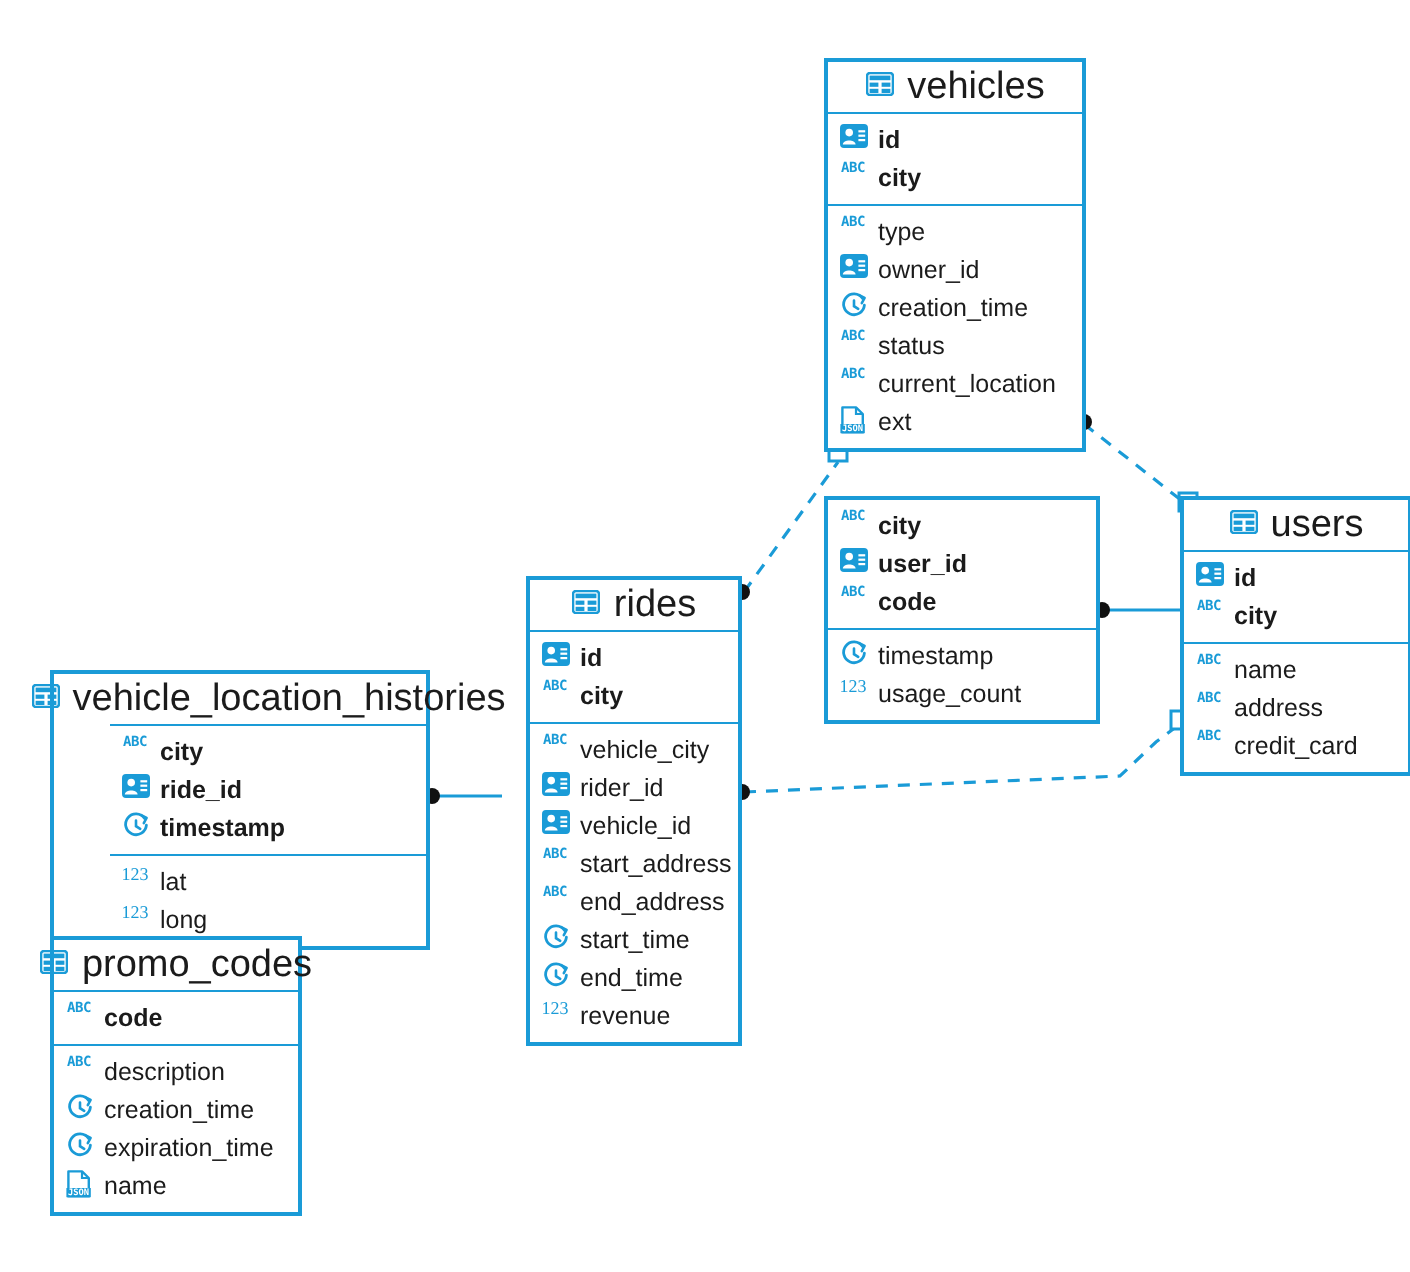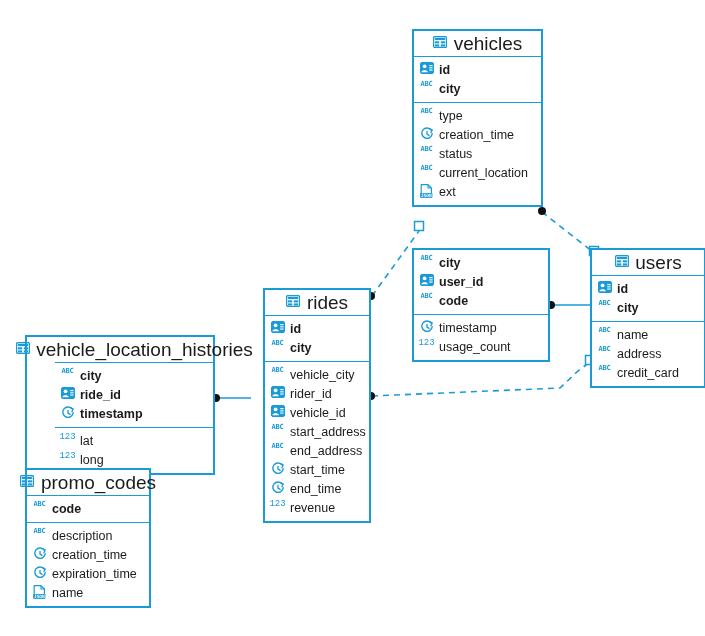--- a/index.html
+++ b/index.html
@@ -77,21 +77,21 @@
   .ico svg { display: block; }
   .ico-txt {
     font-family: "DejaVu Sans Mono", monospace;
     font-size: 7px;
     font-weight: bold;
     color: #1a9bd7;
     letter-spacing: -0.2px;
     line-height: 1;
   }
   .ico-num {
-    font-family: Liberation Mono, monospace;
+    font-family: Liberation Serif, serif;
     font-size: 9px;
     font-weight: normal;
     color: #1a9bd7;
     line-height: 1;
   }
 </style>
 </head>
 <body>
 
 <div id="canvas">
@@ -158,20 +158,33 @@
         </div>
         <div class="tbl-section">
           <div class="col-row">
             <span class="ico">
               <span class="ico-txt">ABC</span>
             </span>
             <span>type</span>
           </div>
           <div class="col-row">
             <span class="ico">
+              <svg width="14" height="12" viewBox="0 0 14 12">
+                <rect x="0.5" y="0.5" width="13" height="11" rx="1.5" fill="#1a9bd7" stroke="#1a9bd7" stroke-width="1"></rect>
+                <circle cx="4.6" cy="4.3" r="1.9" fill="#ffffff"></circle>
+                <path d="M1.4 10.2 C1.6 7.6 7.6 7.6 7.8 10.2 Z" fill="#ffffff"></path>
+                <rect x="9.2" y="3.1" width="3.4" height="1.1" fill="#ffffff"></rect>
+                <rect x="9.2" y="5.3" width="3.4" height="1.1" fill="#ffffff"></rect>
+                <rect x="9.2" y="7.5" width="3.4" height="1.1" fill="#ffffff"></rect>
+              </svg>
+            </span>
+            <span>owner_id</span>
+          </div>
+          <div class="col-row">
+            <span class="ico">
               <svg width="14" height="14" viewBox="0 0 14 14">
                 <path d="M11.3 3.2 A5.2 5.2 0 1 0 12.2 6.6" fill="none" stroke="#1a9bd7" stroke-width="1.4" stroke-linecap="round"></path>
                 <path d="M9.6 1.6 L12.3 3.0 L10.9 5.6" fill="none" stroke="#1a9bd7" stroke-width="1.3" stroke-linecap="round" stroke-linejoin="round"></path>
                 <path d="M7 4.3 L7 7.1 L9.1 8.4" fill="none" stroke="#1a9bd7" stroke-width="1.3" stroke-linecap="round"></path>
               </svg>
             </span>
             <span>creation_time</span>
           </div>
           <div class="col-row">
             <span class="ico">

